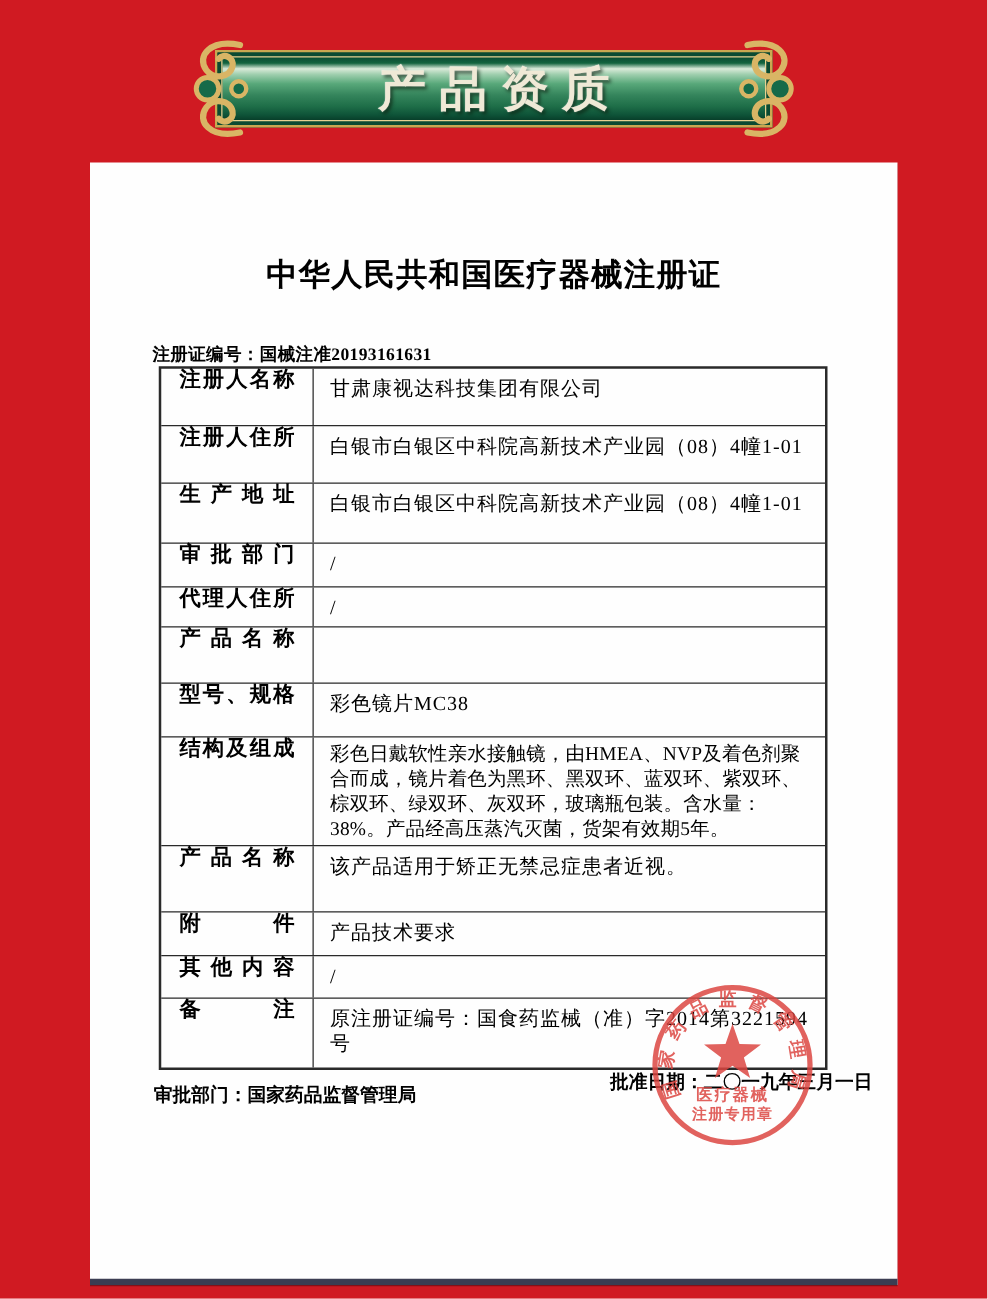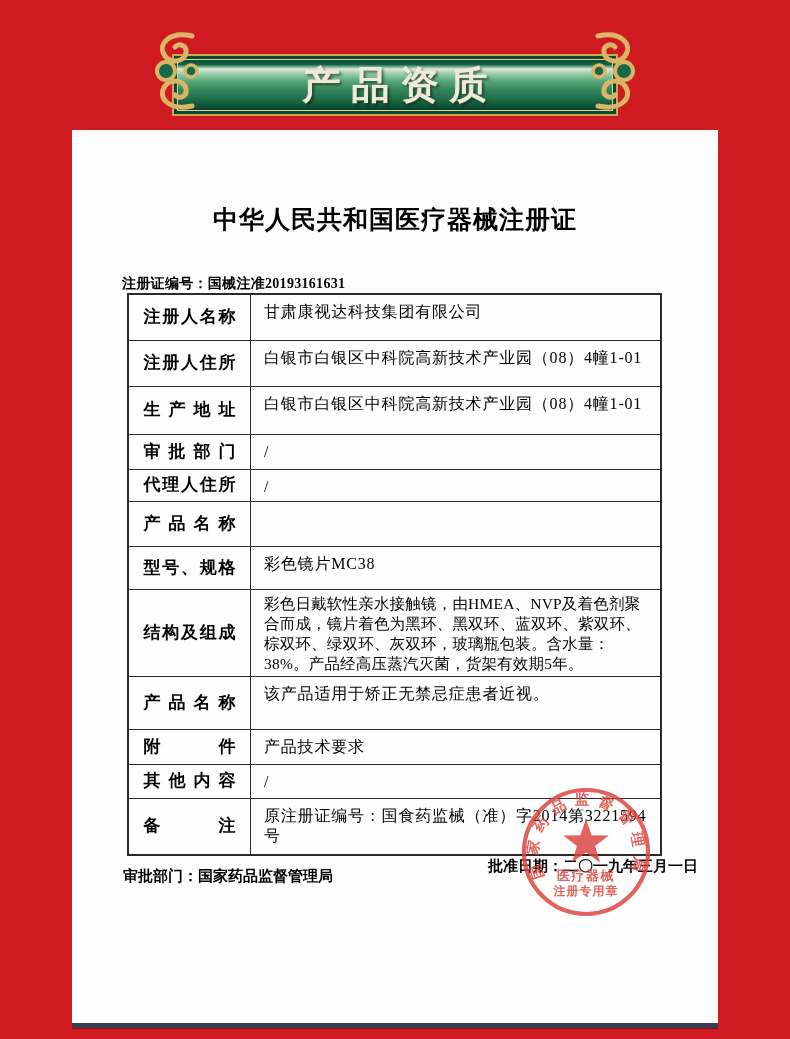--- a/index.html
+++ b/index.html
@@ -1,21 +1,21 @@
 <!DOCTYPE html>
 <html><head>
 <meta charset="utf-8">
 <style>
   html,body { margin:0; padding:0; }
   body { width:790px; height:1039px; font-family:"Liberation Serif", serif; }
   .stage { position:relative; width:790px; height:1039px; background:#d01a22; overflow:hidden; }
 
   
   .banner-wrap { position:absolute; left:150px; top:29px; width:490px; height:84px; }
-  .banner-bar { position:absolute; left:22px; right:22px; top:25px; height:62px;
+  .banner-bar { position:absolute; left:22px; right:22px; top:11px; height:62px;
     border:2px solid #c9a851; background:#0b4a32; box-sizing:border-box; z-index:1; }
   .banner-bar-mid { position:absolute; inset:0; border:3px solid #0b4a32; box-sizing:border-box; }
   .banner-bar-in { position:absolute; inset:0; border:1px solid #e6d191; box-sizing:border-box;
     background:linear-gradient(180deg,#0b4c33 0%,#13643f 9%,#d9ead9 18%,#9fcfae 27%,
       #58a87a 42%,#35855c 60%,#1e6e48 78%,#0e5338 92%,#083f2a 100%);
     display:flex; align-items:center; justify-content:center; }
   .banner-title { font-size:38px; font-weight:bold; color:#efe9d6; letter-spacing:11px;
     padding-left:11px; text-shadow:2px 2px 3px rgba(10,30,15,.65), 0 0 1px #fff; }
   .orn { position:absolute; top:0; width:56px; height:84px; z-index:2; }
   .orn-left { left:0; }
@@ -28,21 +28,21 @@
   .cert-title { position:absolute; top:73px; left:0; width:100%; text-align:center;
     font-size:25px; font-weight:bold; letter-spacing:1px; margin:0; }
   .reg-line { position:absolute; left:50px; top:145px; font-size:14px; font-weight:600;
     letter-spacing:.3px; }
 
   .cert-table { position:absolute; left:55px; top:163px; width:535px;
     border:2px solid #2a2a2a; box-sizing:border-box; }
   .trow { display:flex; border-bottom:1.5px solid #2a2a2a; box-sizing:border-box; }
   .trow:last-child { border-bottom:none; }
   .tlabel { width:122px; flex:0 0 122px; border-right:1.5px solid #2a2a2a;
-    box-sizing:border-box; display:flex; align-items:center; justify-content:center; }
+    box-sizing:border-box; display:flex; justify-content:center; }
   .lab-inner { display:inline-block; width:92px; font-size:17px; font-weight:bold;
     text-align:justify; text-align-last:justify; line-height:1.1; }
   .tvalue { flex:1; padding:7px 10px 2px 13px; font-size:16px; letter-spacing:.8px;
     line-height:20px; box-sizing:border-box; }
   .tvalue.small { font-size:15.5px; letter-spacing:.2px; padding-top:4px; }
 
   .dept-line { position:absolute; left:51px; top:737px; font-size:15px; font-weight:600;text-align:center; }
   .date-block { position:absolute; right:20px; top:722px; text-align:left;
     font-size:15px; font-weight:700; line-height:28px; }
 

